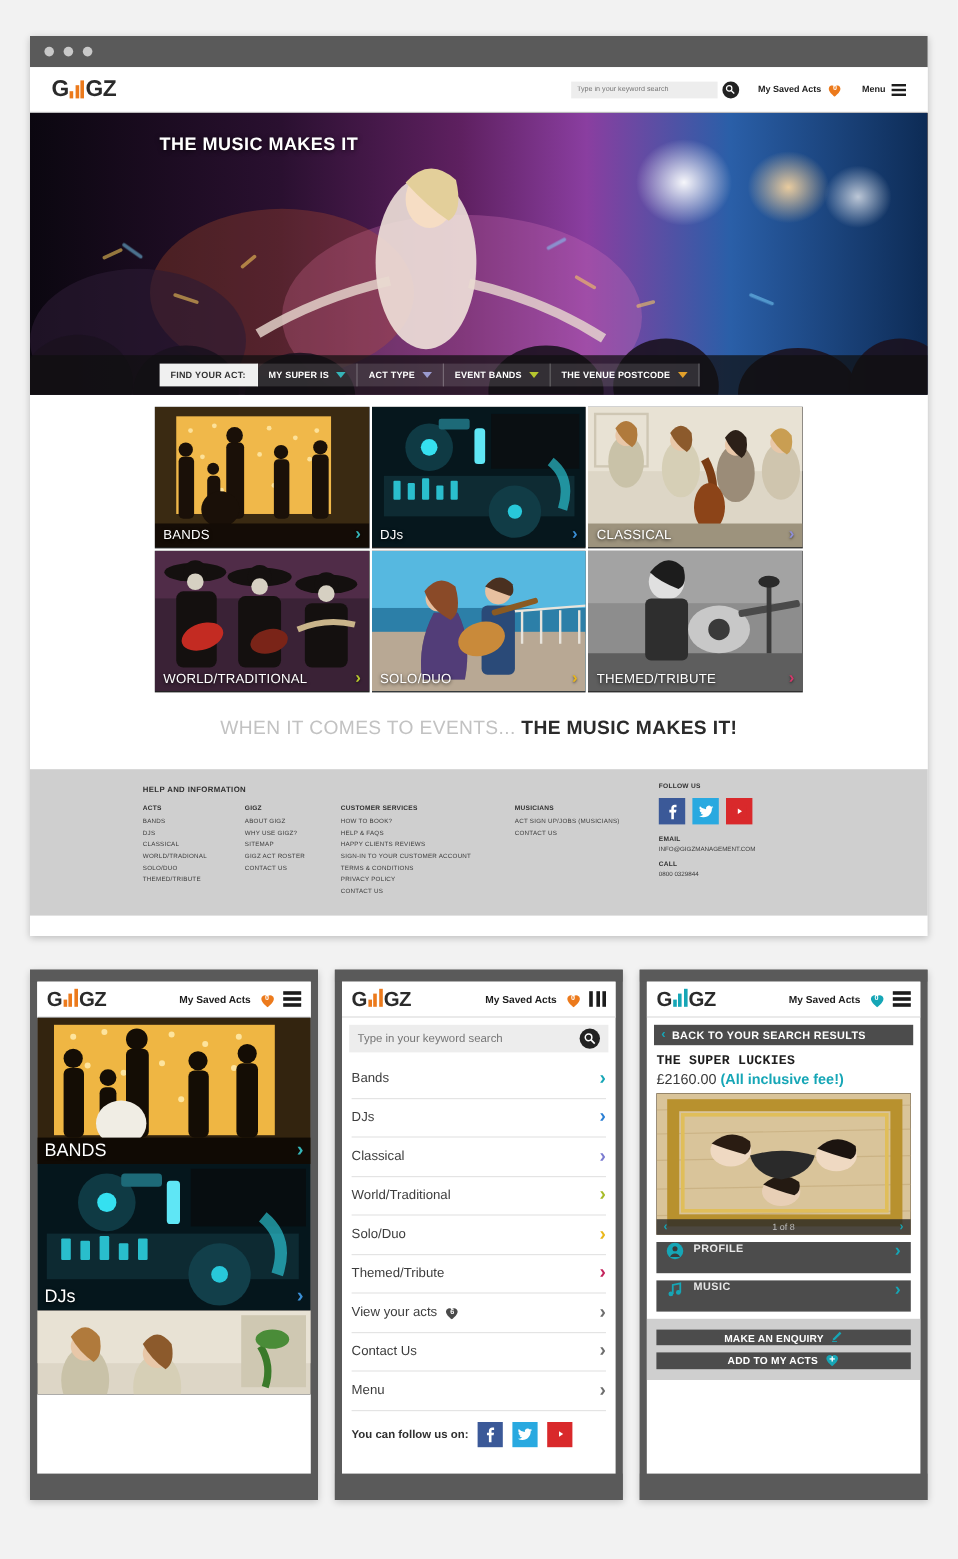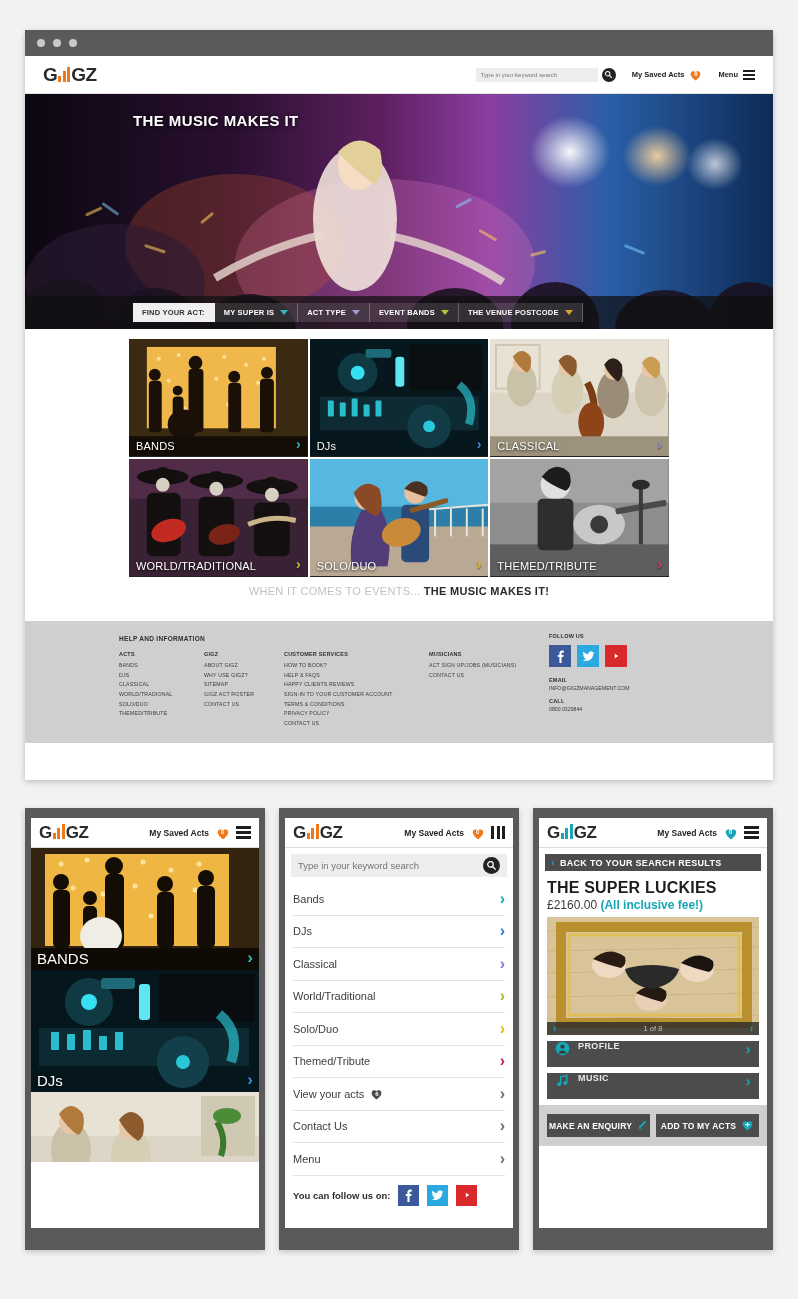--- a/index.html
+++ b/index.html
@@ -87,21 +87,21 @@
   .tile { position: relative; height: 118px; overflow: hidden; background: #222; }
   .tile-img { position: absolute; inset: 0; }
   .tile-label {
     position: absolute; left: 7px; bottom: 5px; color: #fff;
     font-size: 11px; letter-spacing: 0.2px; text-shadow: 0 1px 3px rgba(0,0,0,0.85);
   }
   .tile-chev {
     position: absolute; right: 7px; bottom: 6px; font-size: 14px; font-weight: bold;
     line-height: 1; text-shadow: 0 1px 2px rgba(0,0,0,0.6);
   }
-  .tagline { text-align: center; padding: 8px 0 24px; font-size: 11px; letter-spacing: 0.3px; }
+  .tagline { text-align: center; padding: 22px 0 24px; font-size: 16px; letter-spacing: 0.3px; }
   .tagline .grey { color: #c2c2c2; }
   .tagline .dark { color: #2b2b2b; font-weight: bold; }
 
   
   .site-footer { background: #cfcfcf; padding: 14px 0 0; height: 122px; }
   .foot-inner { width: 560px; margin: 0 auto; position: relative; }
   .foot-h { font-size: 6.5px; font-weight: bold; color: #2f2f2f; letter-spacing: 0.3px; margin-bottom: 9px; }
   .foot-cols { display: flex; }
   .fcol-head { font-size: 5.5px; font-weight: bold; color: #2f2f2f; letter-spacing: 0.2px; margin-bottom: 4px; }
   .fcol li { list-style: none; font-size: 5.2px; color: #3a3a3a; letter-spacing: 0.2px; line-height: 1.85; }
@@ -163,38 +163,38 @@
   .m-follow { display: flex; align-items: center; gap: 8px; padding: 9px 8px 0; font-size: 9.5px; font-weight: bold; color: #2f2f2f; }
   .m-follow .soc { width: 21px; height: 21px; }
 
   
   .m-backbar {
     margin: 6px; height: 17px; background: #4c4c4c; color: #fff;
     display: flex; align-items: center; gap: 5px; padding: 0 6px;
     font-size: 9px; font-weight: bold; letter-spacing: 0.3px;
   }
   .m-backbar .bk { color: #16a6b6; font-size: 11px; font-weight: bold; line-height:1; }
-  .m-act-name { padding: 2px 8px 0; font-size: 16px; font-weight: bold; color: #1d1d1d; letter-spacing: 0.2px; }
+  .m-act-name { padding: 2px 8px 0; font-size: 11px; font-weight: bold; color: #1d1d1d; letter-spacing: 0.2px; font-family: Liberation Mono, monospace; }
   .m-act-price { padding: 1px 8px 5px; font-size: 12px; color: #3a3a3a; }
   .m-act-price b { color: #16a6b6; }
   .m-photo { margin: 0 8px; height: 118px; position: relative; overflow: hidden; background: #3a2b17; }
   .m-photo-bar {
     position: absolute; left: 0; right: 0; bottom: 0; height: 13px;
     background: rgba(40,40,40,0.8); color: #bfbfbf; font-size: 7.5px;
     display: flex; align-items: center; justify-content: center;
   }
   .m-photo-bar .arw { position: absolute; font-size: 10px; color: #16a6b6; font-weight: bold;}
   .m-photo-bar .arw.l { left: 6px; }
   .m-photo-bar .arw.r { right: 6px; }
   .m-rowbtn {
     margin: 6px 8px 0; height: 26px; background: #4c4c4c; display: flex; align-items: flex-start;
     gap: 8px; padding: 0 8px; color: #e8e8e8; font-size: 9px; font-weight: bold; letter-spacing: 0.4px;
   }
   .m-rowbtn .m-chev { margin-left: auto; color: #16a6b6; font-size: 15px; font-weight: bold; line-height:1; }
-  .m-ctas { display: flex; gap: 6px; padding: 9px 8px; background: #cfcfcf; margin-top: 6px; }
+  .m-ctas { display: flex; gap: 6px; padding: 9px 8px; background: #cfcfcf; margin-top: 6px; flex-direction: column; }
   .m-cta {
     flex: 1; height: 23px; background: #4c4c4c; color: #fff;
     display: flex; align-items: center; justify-content: center; gap: 5px;
     font-size: 8.5px; font-weight: bold; letter-spacing: 0.2px;
   }
 </style>
 </head>
 <body>
 
 <div class="page">

